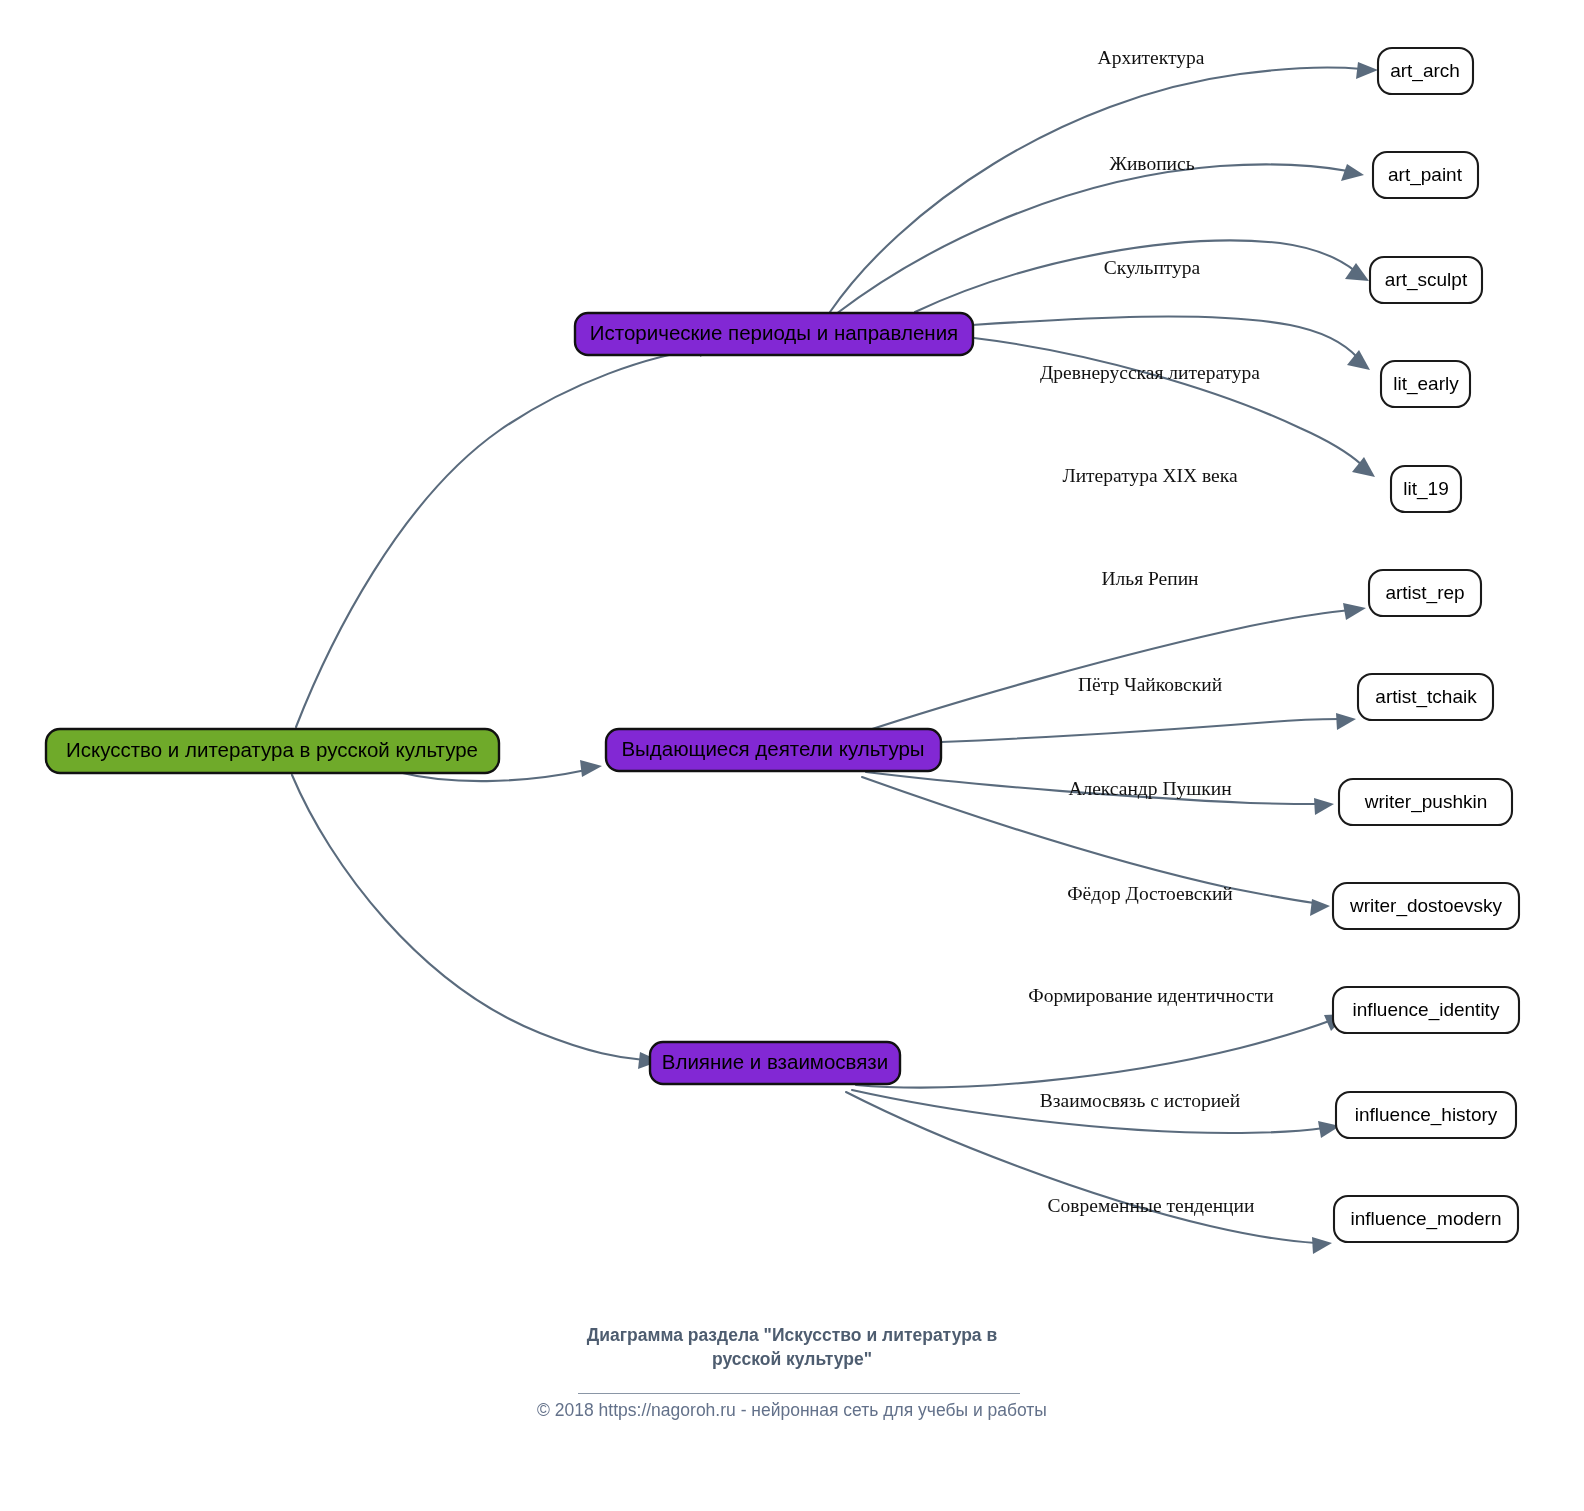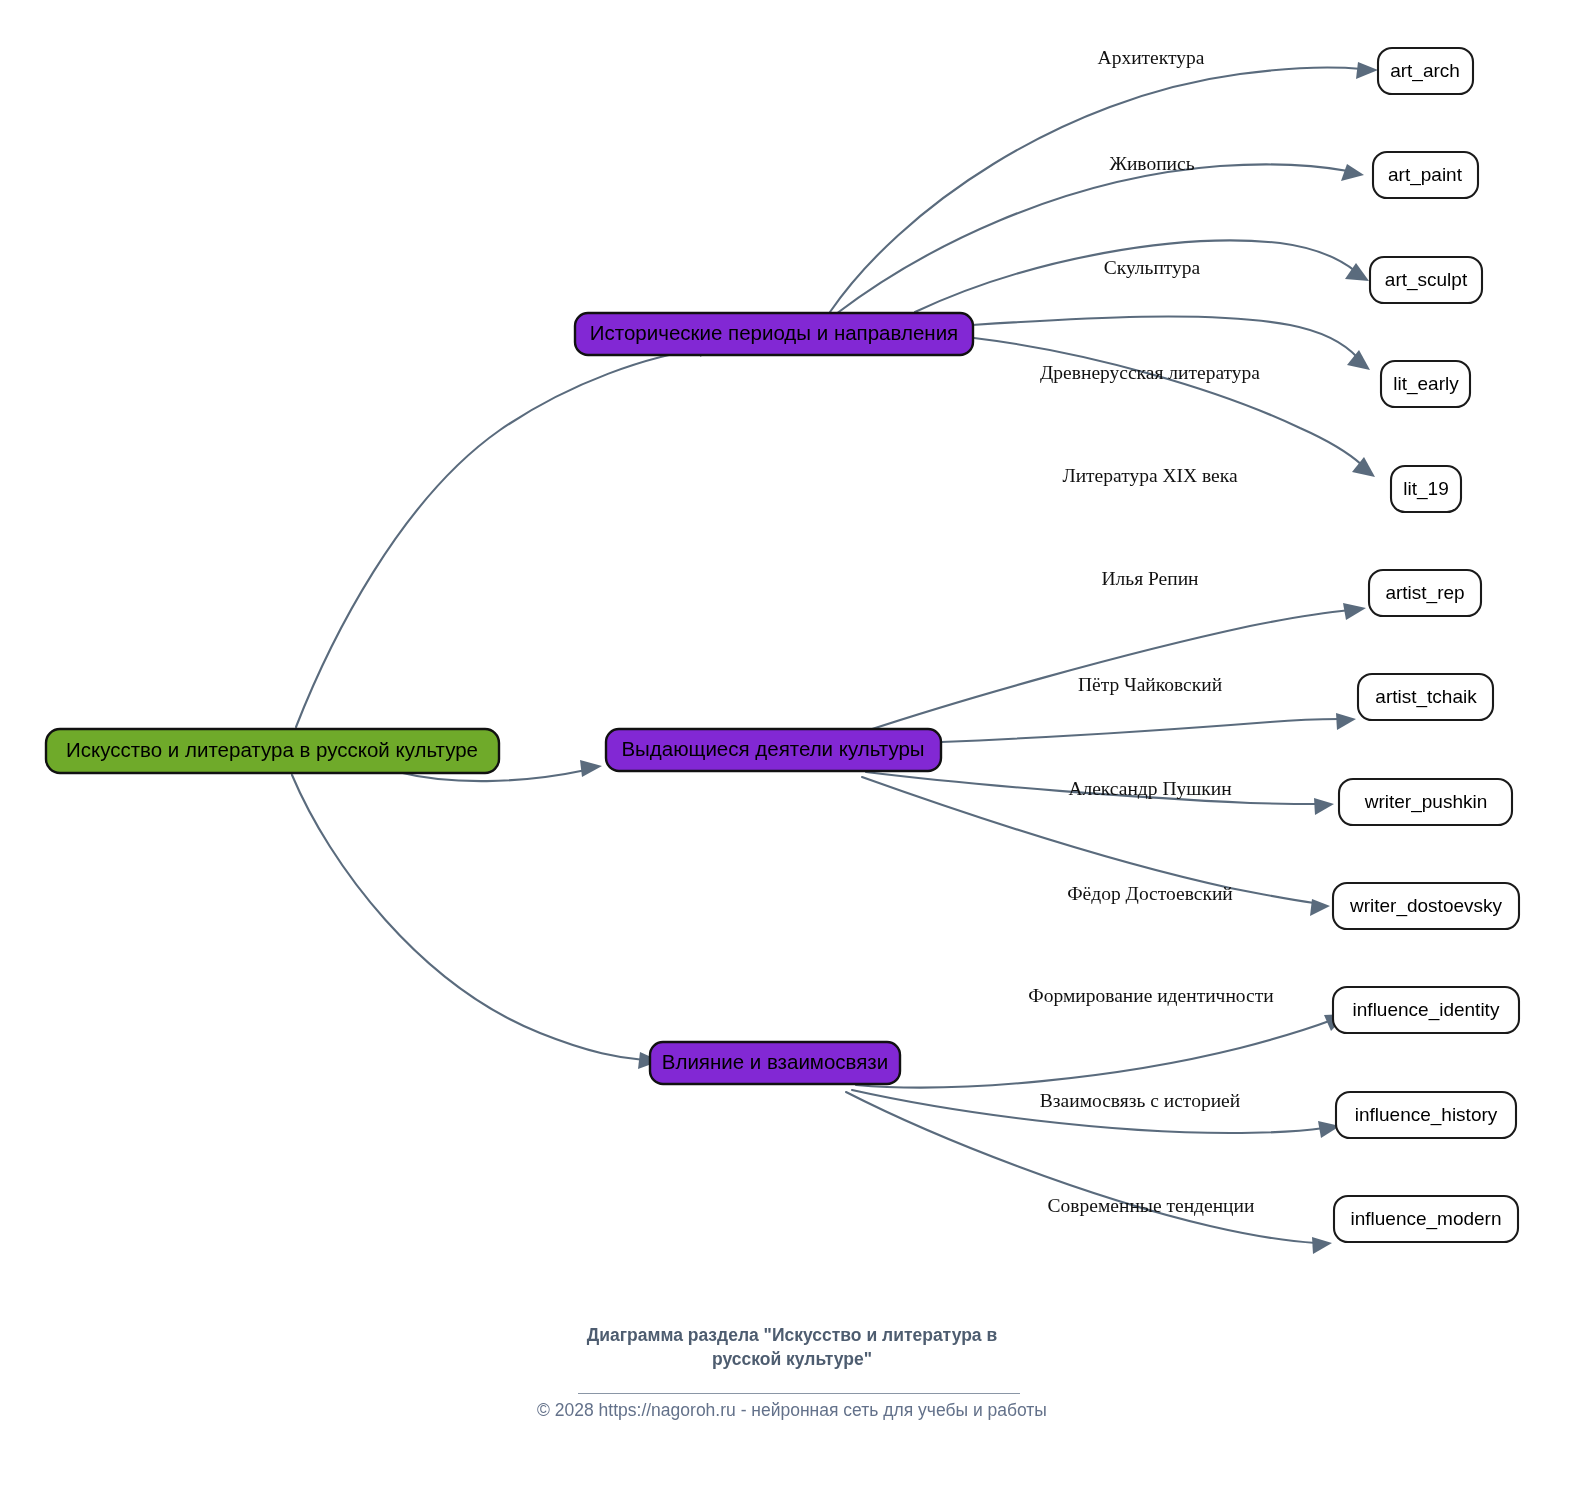--- a/index.html
+++ b/index.html
@@ -256,15 +256,15 @@
 
   </svg>
 
   <div class="caption-block" id="caption-title">
     <span class="caption-line">Диаграмма раздела "Искусство и литература в</span>
     <span class="caption-line">русской культуре"</span>
   </div>
 
   <div id="caption-rule"></div>
 
-  <div class="caption-block" id="caption-copyright">© 2028 https://nagoroh.ru - нейронная сеть для учебы и работы</div>
+  <div class="caption-block" id="caption-copyright">© 2018 https://nagoroh.ru - нейронная сеть для учебы и работы</div>
 
 </div>
 
 </body></html>

